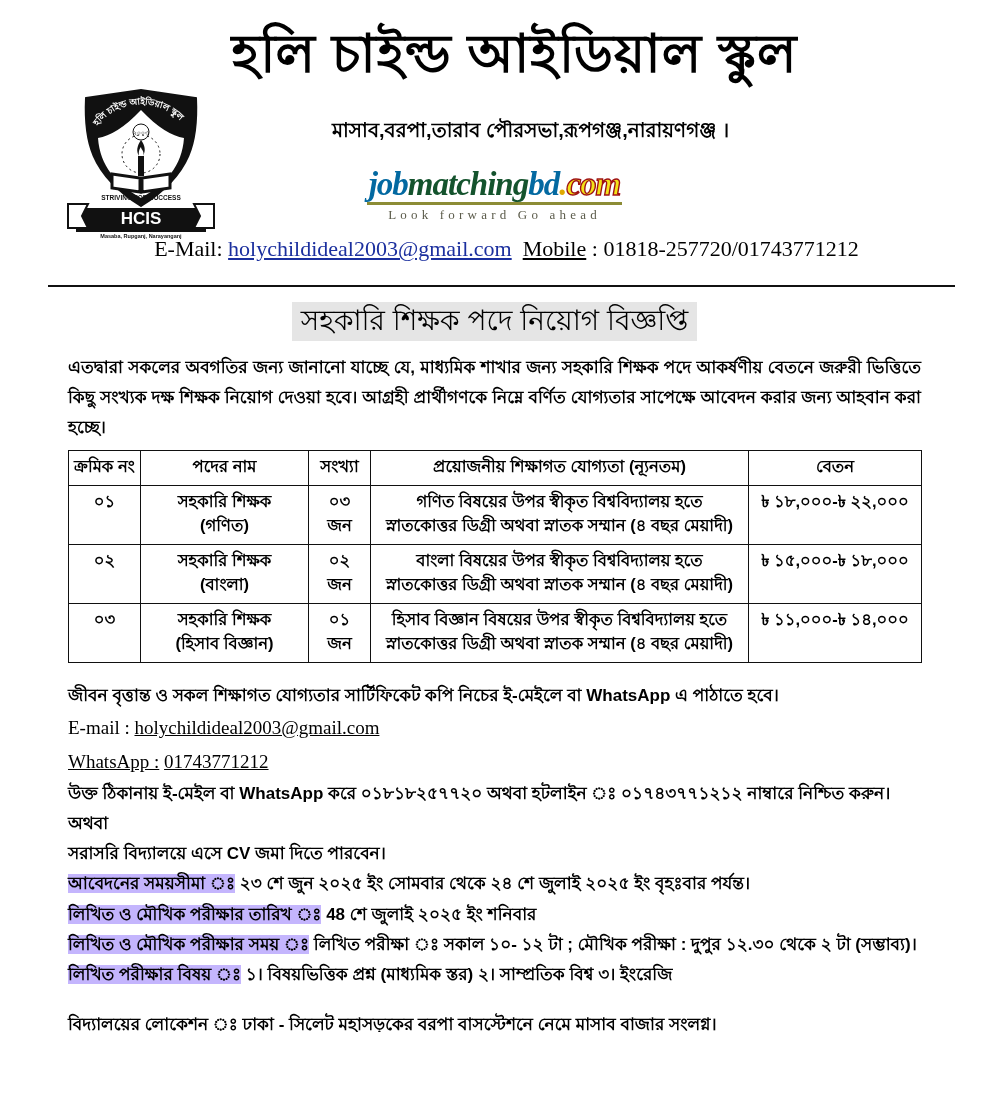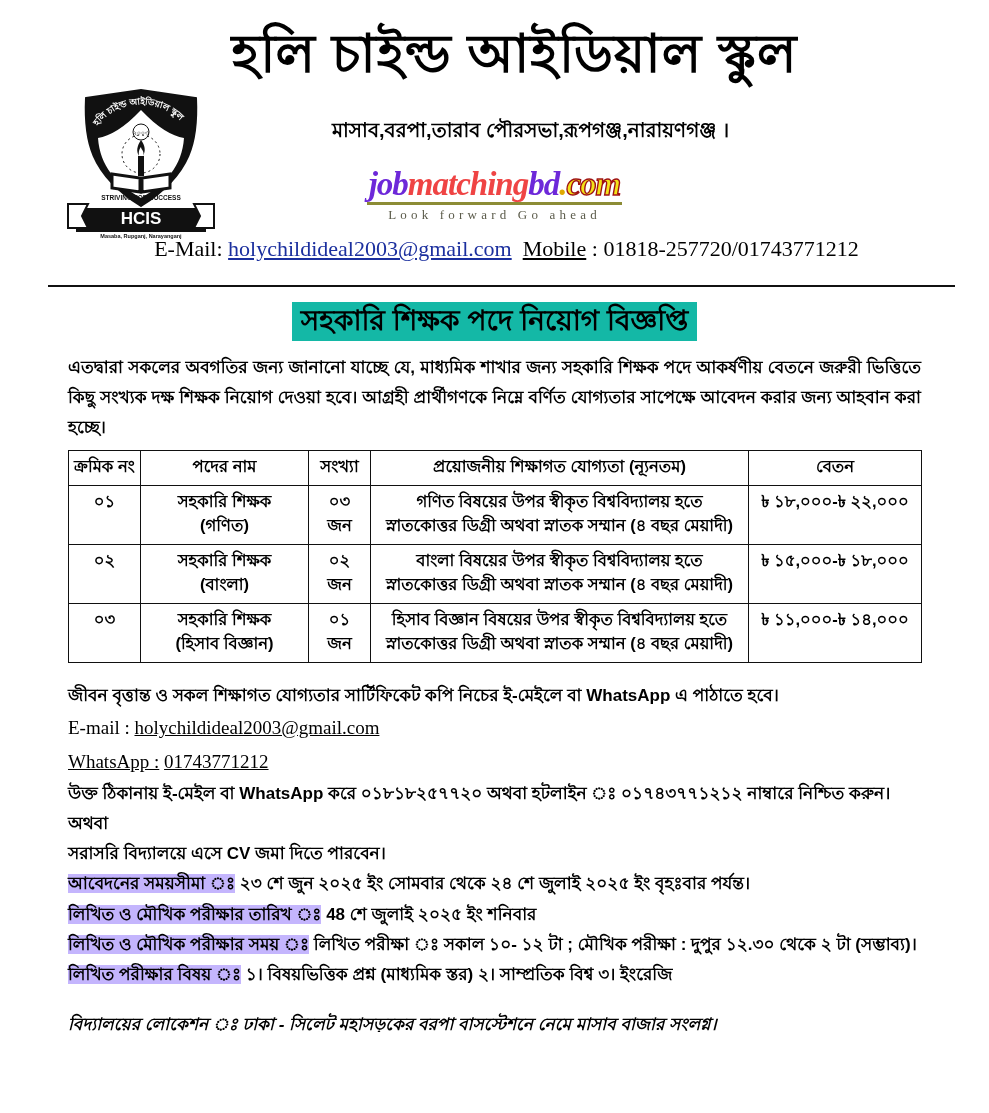--- a/index.html
+++ b/index.html
@@ -71,22 +71,22 @@
     font-family: "Liberation Serif", "DejaVu Serif", serif;
     font-weight: bold;
     font-style: italic;
     font-size: 33px;
     letter-spacing: -1px;
     line-height: 1;
     display: inline-block;
     border-bottom: 3px solid #8c8c35;
     padding: 0 2px 1px 2px;
   }
-  .jm-green { color: #6d28d9; }
-  .jm-red { color: #ef4444; }
+  .jm-green { color: #0369a1; }
+  .jm-red { color: #14532d; }
   .jm-dot { color: #e0a900; }
   .jm-com { color: #f2e318; -webkit-text-stroke: 1.4px #9e1014; }
   .jm-tag {
     font-family: "Liberation Serif", "DejaVu Serif", serif;
     font-size: 13px;
     color: #5b5b4a;
     letter-spacing: 4.2px;
     margin-top: 2px;
   }
 
@@ -125,23 +125,23 @@
   }
   .bn {
     font-family: "Liberation Sans", "DejaVu Sans", sans-serif;
   }
   .headline-wrap {
     text-align: center;
     margin-top: 10px;
   }
   .headline {
     display: inline-block;
-    background: #14b8a6;
-    font-family: "Liberation Sans", "DejaVu Sans", sans-serif;
-    font-weight: bold;
+    background: #e5e5e5;
+    font-family: "Liberation Sans", "DejaVu Sans", sans-serif;
+    font-weight: normal;
     font-size: 28px;
     line-height: 1.25;
     padding: 1px 9px 3px 9px;
   }
   .intro {
     margin: 12px 68px 0 68px;
     font-family: "Liberation Sans", "DejaVu Sans", sans-serif;
     font-size: 17px;
     line-height: 1.75;
     text-align: justify;
@@ -197,21 +197,20 @@
     font-weight: normal;
   }
   .ul { text-decoration: underline; }
   .hl {
     background: #c4b5fd;
     font-weight: bold;
   }
   .loc-row {
     margin-top: 20px;
     display: block;
-    font-style: italic;
   }
 
   
   .sign-block {
     margin: 14px 0 0 96px;
     font-family: "Liberation Sans", "DejaVu Sans", sans-serif;
   }
   .sign-svg { display: block; margin-left: 4px; }
 </style>
 </head>

